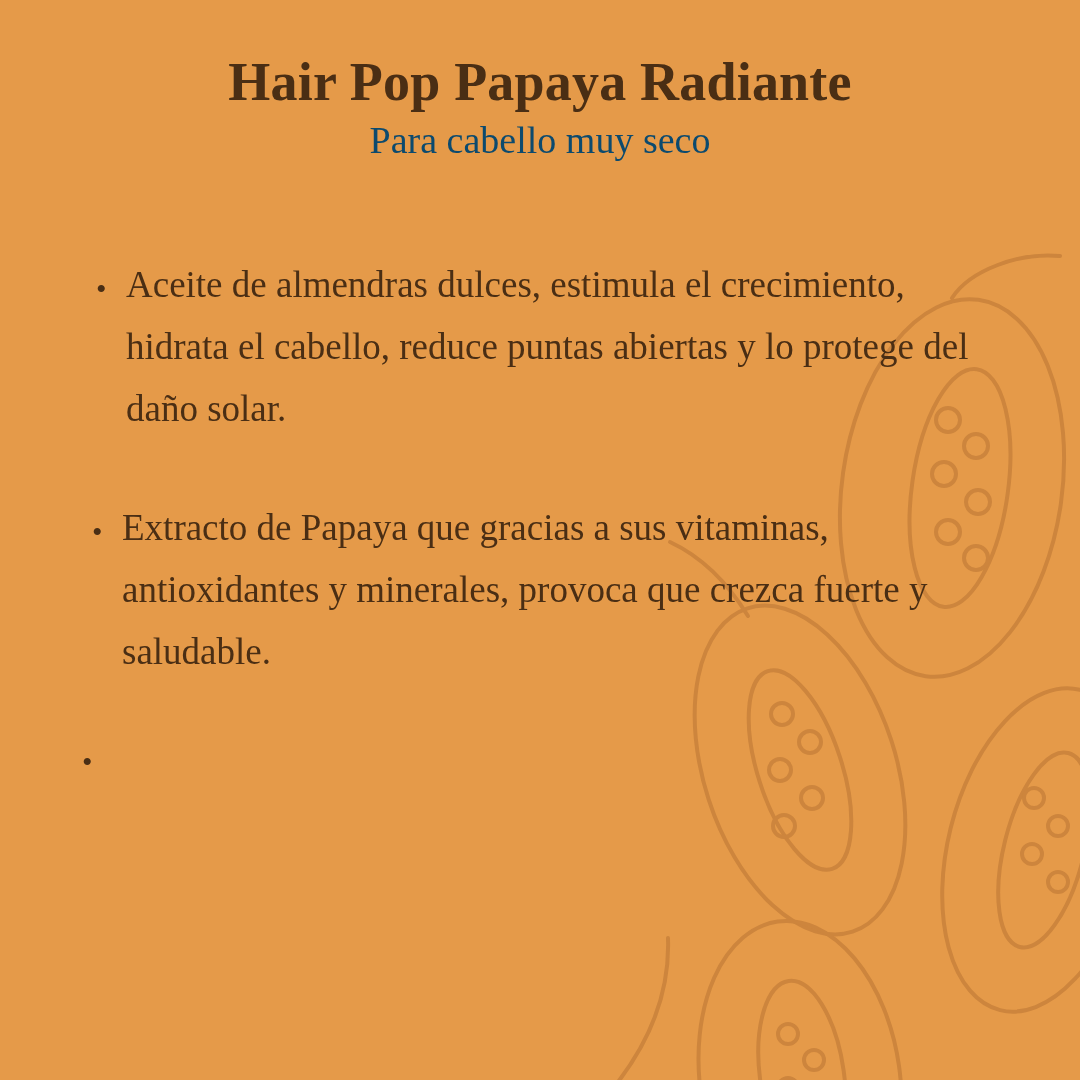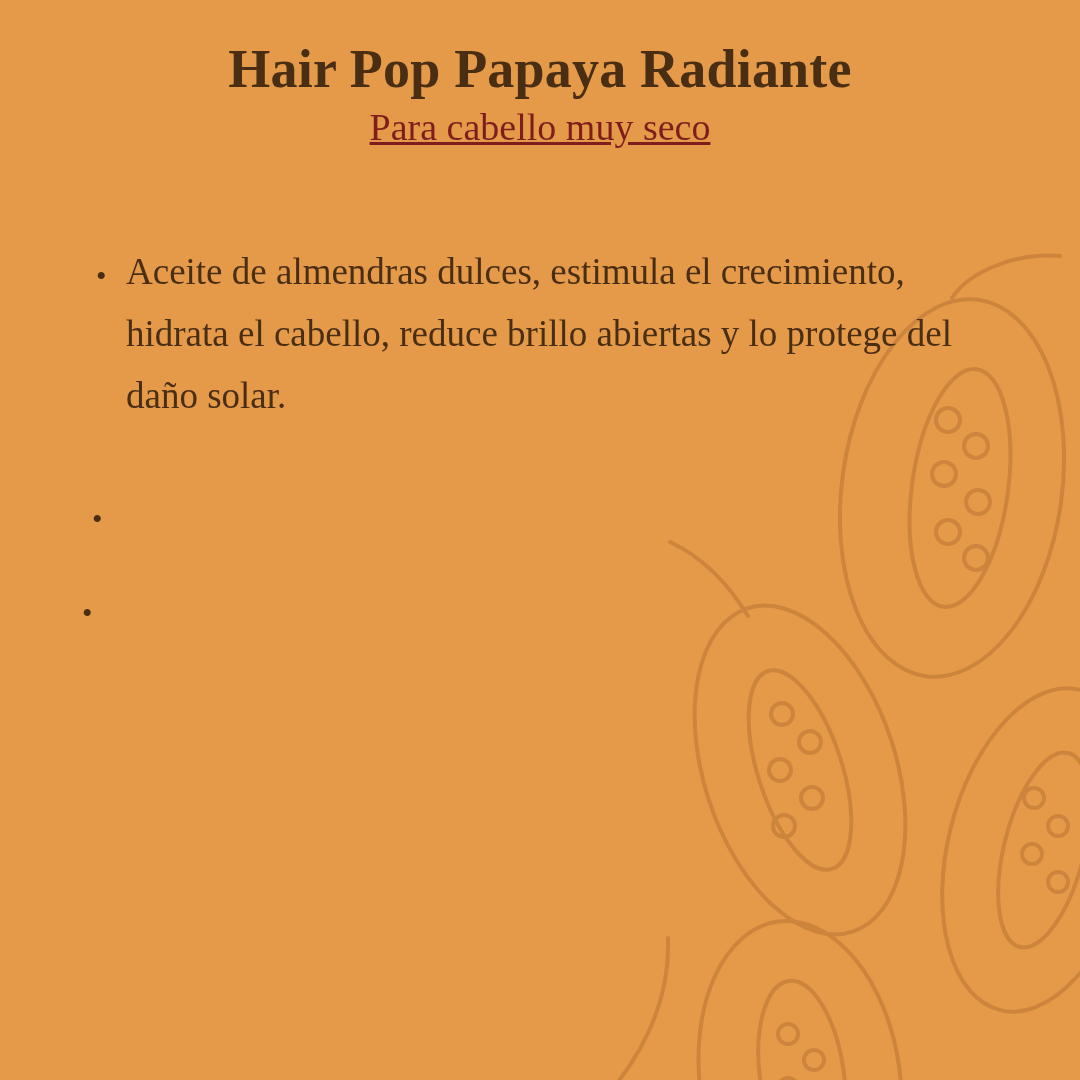--- a/index.html
+++ b/index.html
@@ -29,39 +29,38 @@
     pointer-events: none;
     z-index: 0;
     opacity: 0.85;
   }
   .content {
     position: relative;
     z-index: 2;
     width: 100%;
     height: 100%;
     box-sizing: border-box;
-    padding: 31px 40px 0 40px;
+    padding: 44px 40px 0 40px;
   }
   .title {
     text-align: center;
     font-size: 54px;
     font-weight: bold;
     color: #4A2E14;
     letter-spacing: 0.2px;
     line-height: 1.12;
     margin: 8px 0 0 0;
   }
   .subtitle {
     text-align: center;
     font-size: 38px;
     font-weight: normal;
-    color: #7f1d1d;
+    color: #0c4a6e;
     line-height: 1.2;
     margin: 6px 0 0 0;
-    text-decoration: underline;
   }
   .bullets {
     margin: 90px 0 0 0;
     padding: 0;
     list-style: none;
   }
   .bullet {
     display: flex;
     align-items: flex-start;
     margin: 0 0 56px 0;
@@ -133,23 +132,24 @@
     </g>
   </svg>
 
   <div class="content">
     <h1 class="title">Hair Pop Papaya Radiante</h1>
     <h2 class="subtitle">Para cabello muy seco</h2>
 
     <ul class="bullets">
       <li class="bullet">
         <span class="bullet-dot">•</span>
-        <span class="bullet-text">Aceite de almendras dulces, estimula el crecimiento, hidrata el cabello, reduce brillo abiertas y lo protege del daño solar.</span>
+        <span class="bullet-text">Aceite de almendras dulces, estimula el crecimiento, hidrata el cabello, reduce puntas abiertas y lo protege del daño solar.</span>
       </li>
       <li class="bullet">
         <span class="bullet-dot">•</span>
+        <span class="bullet-text">Extracto de Papaya que gracias a sus vitaminas, antioxidantes y minerales, provoca que crezca fuerte y saludable.</span>
       </li>
       <li class="bullet">
         <span class="bullet-dot">•</span>
       </li>
     </ul>
   </div>
 </div>
 
 </body></html>

